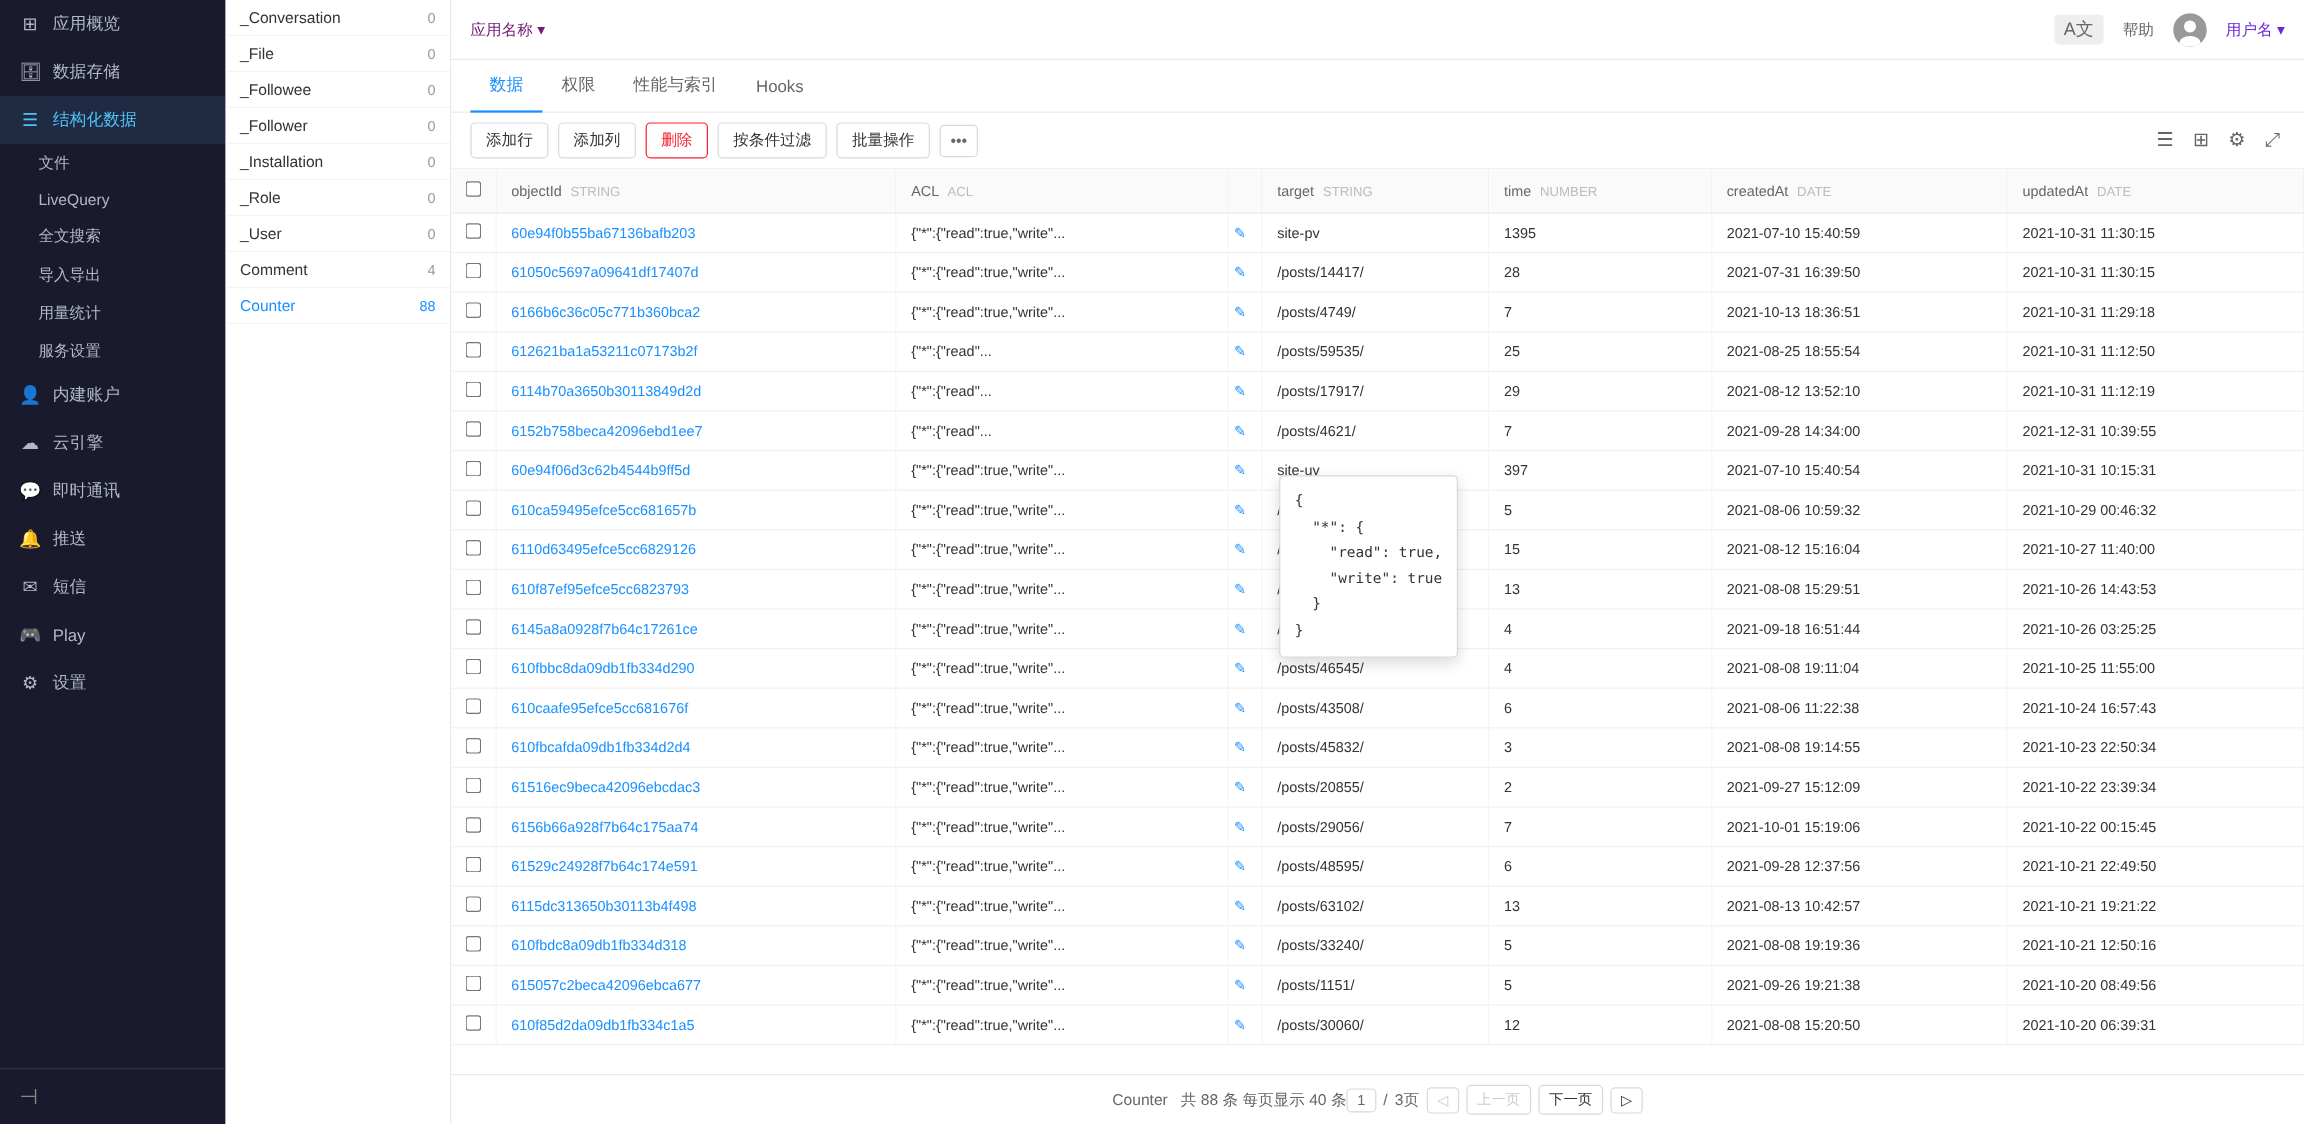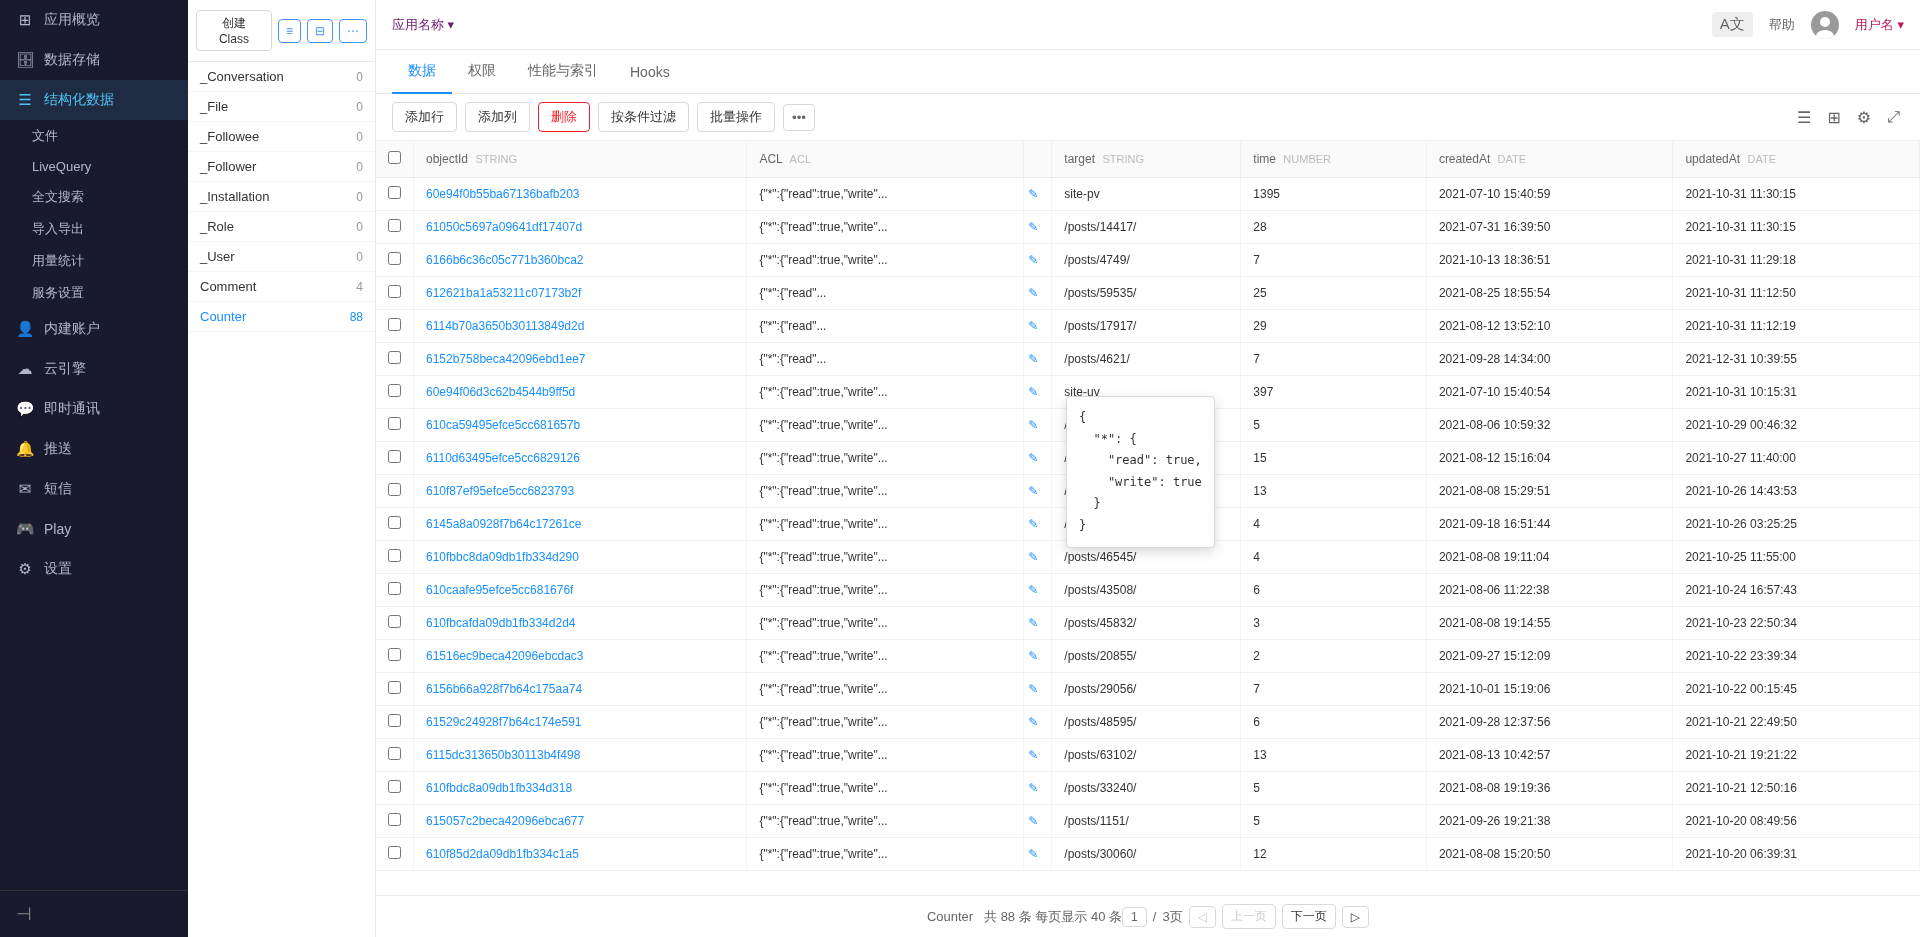--- a/index.html
+++ b/index.html
@@ -142,26 +142,20 @@
       <span class="icon">⚙</span>
       <span>设置</span>
     </div>
   </div>
   <div class="sidebar-bottom">
     <span style="font-size:18px;">⊣</span>
   </div>
 </div>
 
 <div class="middle-panel">
-  <div class="middle-header">
-    <button class="btn-create-class">创建 Class</button>
-    <button class="btn-icon" title="排序">≡</button>
-    <button class="btn-icon" title="过滤">⊟</button>
-    <button class="btn-icon" title="更多">⋯</button>
-  </div>
   <div class="class-list">
     <div class="class-item">
       <span>_Conversation</span>
       <span class="count">0</span>
     </div>
     <div class="class-item">
       <span>_File</span>
       <span class="count">0</span>
     </div>
     <div class="class-item">
@@ -206,21 +200,21 @@
     <div class="topbar-right">
       <span style="background:#eee;padding:3px 8px;border-radius:4px;font-size:15px;">A文</span>
       <span style="display:flex;align-items:center;gap:3px;">帮助</span>
       <span style="width:28px;height:28px;border-radius:50%;background:#ccc;display:inline-block;overflow:hidden;vertical-align:middle;">
         <svg width="28" height="28" viewBox="0 0 28 28">
             <circle cx="14" cy="14" r="14" fill="#999"></circle>
             <circle cx="14" cy="11" r="5" fill="#fff"></circle>
             <ellipse cx="14" cy="25" rx="9" ry="6" fill="#fff"></ellipse>
           </svg>
       </span>
-      <span style="color:#be185d;">用户名 ▾</span>
+      <span style="color:#6d28d9;">用户名 ▾</span>
     </div>
   </div>
 
   <div class="tabs-bar">
     <div class="tab active">数据</div>
     <div class="tab">权限</div>
     <div class="tab">性能与索引</div>
     <div class="tab">Hooks</div>
   </div>
 

